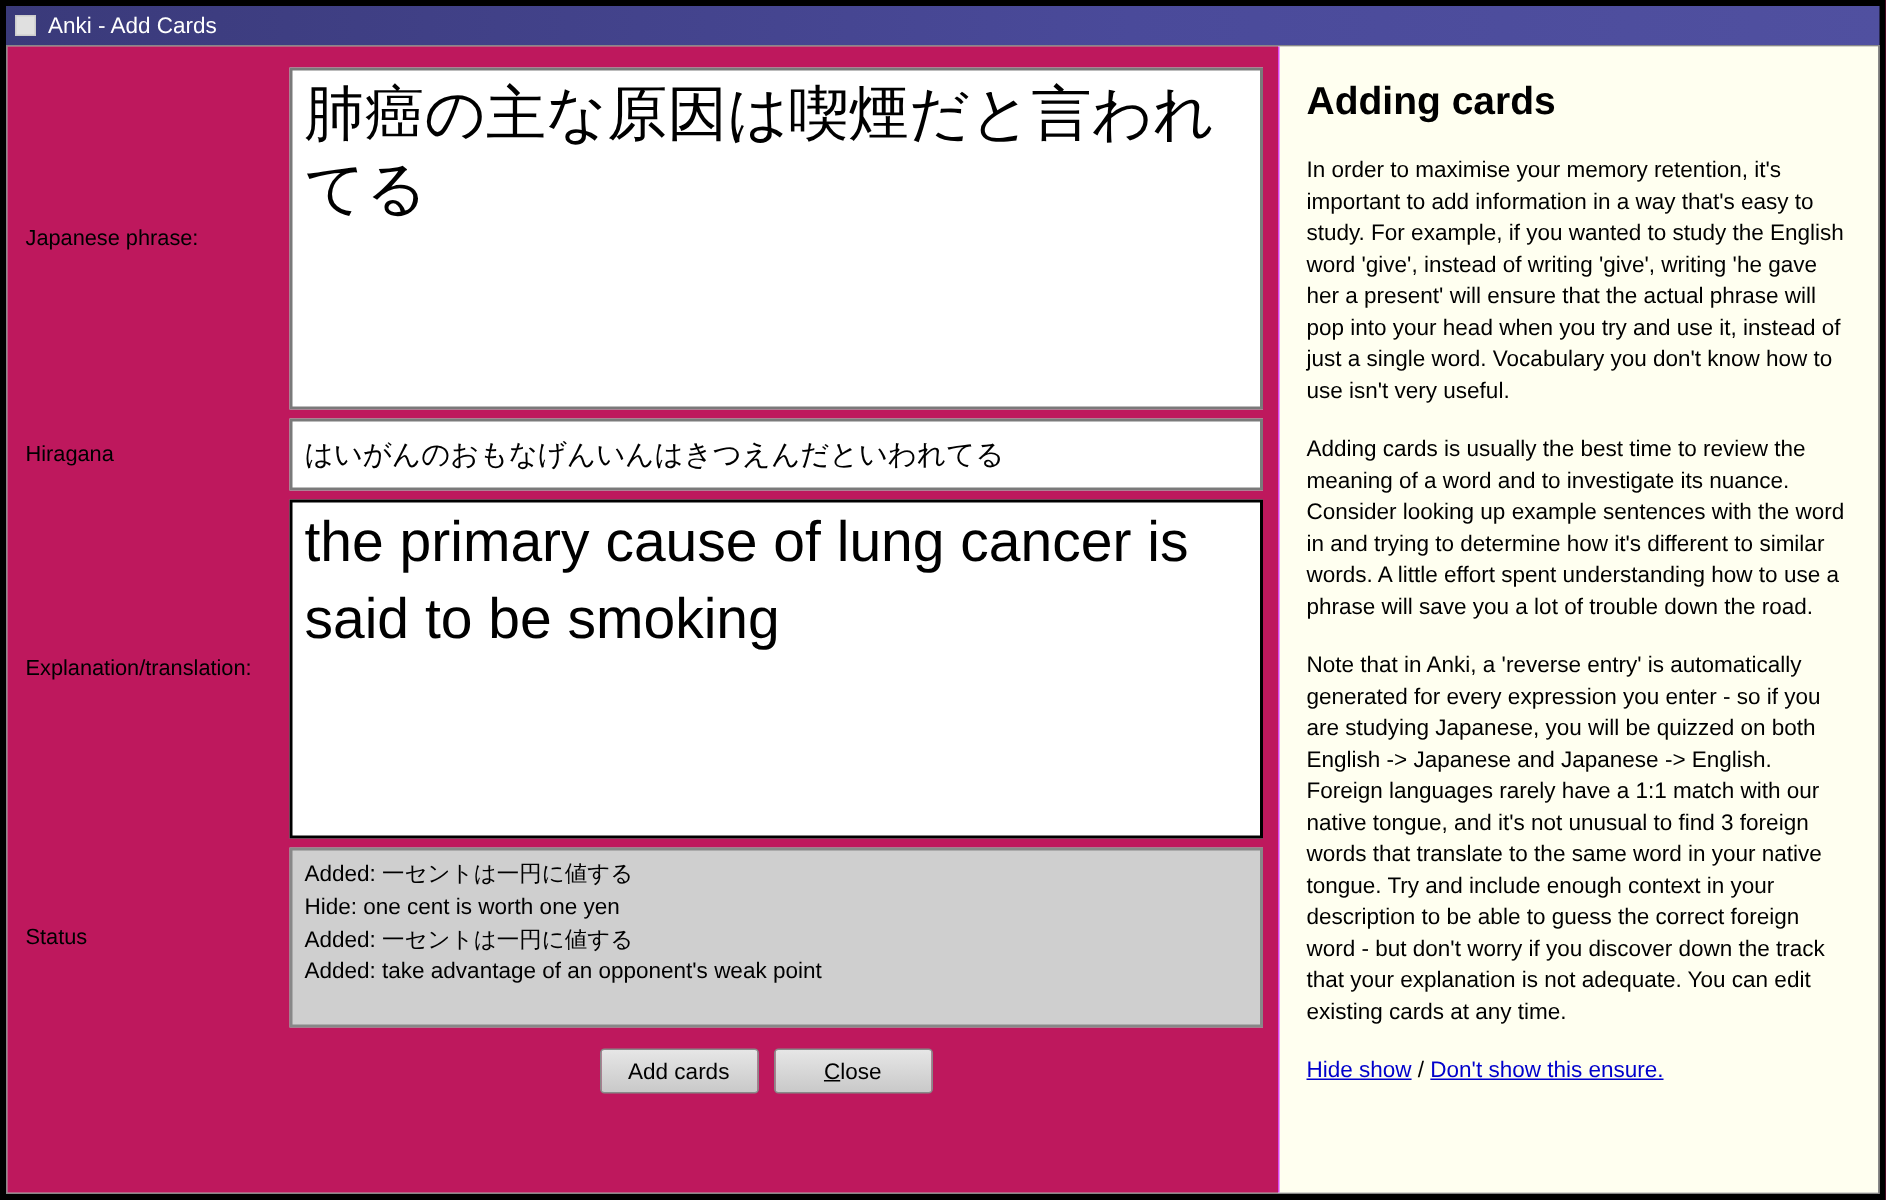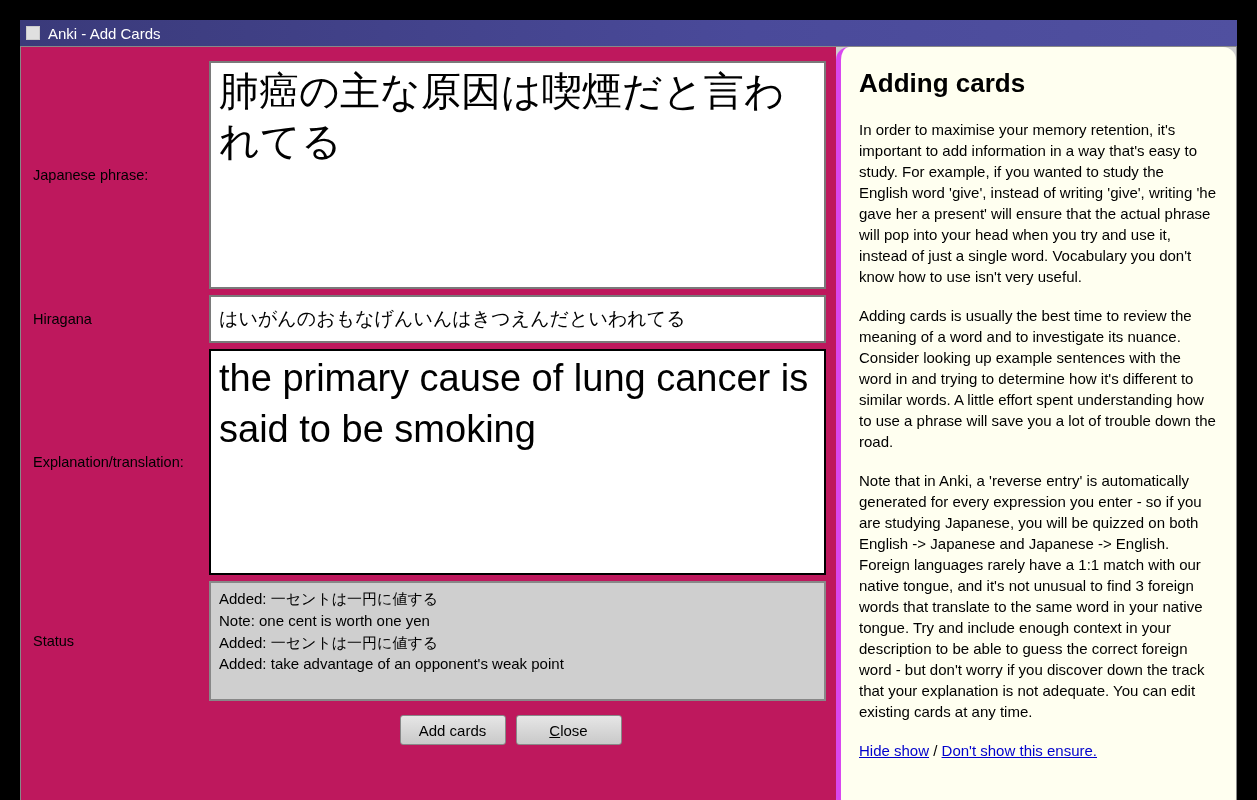--- a/index.html
+++ b/index.html
@@ -9,21 +9,21 @@
     background: #000;
     font-family: Arial, Helvetica, sans-serif;
     width: 1257px;
     height: 800px;
     overflow: hidden;
   }
   .window {
     width: 1257px;
     height: 800px;
     background: #000;
-    padding: 20px;
+    padding: 4px;
   }
   .titlebar {
     height: 26px;
     background: linear-gradient(to right, #3a3a7a 0%, #4a4a9a 60%, #5050a0 100%);
     display: flex;
     align-items: center;
     position: relative;
   }
   .titlebar-icon {
     width: 14px;
@@ -116,27 +116,26 @@
     border: 1px solid #888;
     border-radius: 3px;
     font-size: 15px;
     cursor: pointer;
     padding: 0 14px;
   }
   .ul-char { text-decoration: underline; }
   .right-pane {
     width: 400px;
     background: #fffff0;
-    border-left: 5px solid #d946ef;
+    border-left: 1px solid #d946ef;
     padding: 18px 20px 14px 18px;
     overflow: auto;
     font-size: 15px;
     line-height: 1.4;
     color: #000;
-    border-radius: 13px;
   }
   .right-pane h2 {
     margin: 0 0 18px 0;
     font-size: 26px;
     font-weight: bold;
   }
   .right-pane p {
     margin: 11px 0 18px 0;
   }
   .right-pane a {
@@ -172,21 +171,21 @@
 
       <div class="form-row">
         <div class="form-label">Explanation/translation:</div>
         <textarea class="field-explanation" style="">the primary cause of lung cancer is said to be smoking</textarea>
       </div>
 
       <div class="form-row">
         <div class="form-label">Status</div>
         <div class="status-box" id="status-box">
             <div>Added: 一セントは一円に値する</div>
-            <div>Note: one cent is worth one yen</div>
+            <div>Hide: one cent is worth one yen</div>
             <div>Added: 一セントは一円に値する</div>
             <div>Added: take advantage of an opponent's weak point</div>
           </div>
       </div>
 
       <div class="button-row">
         <button class="btn">Add cards</button>
         <button class="btn"><span></span><span class="ul-char">C</span><span>lose</span></button>
       </div>
 

